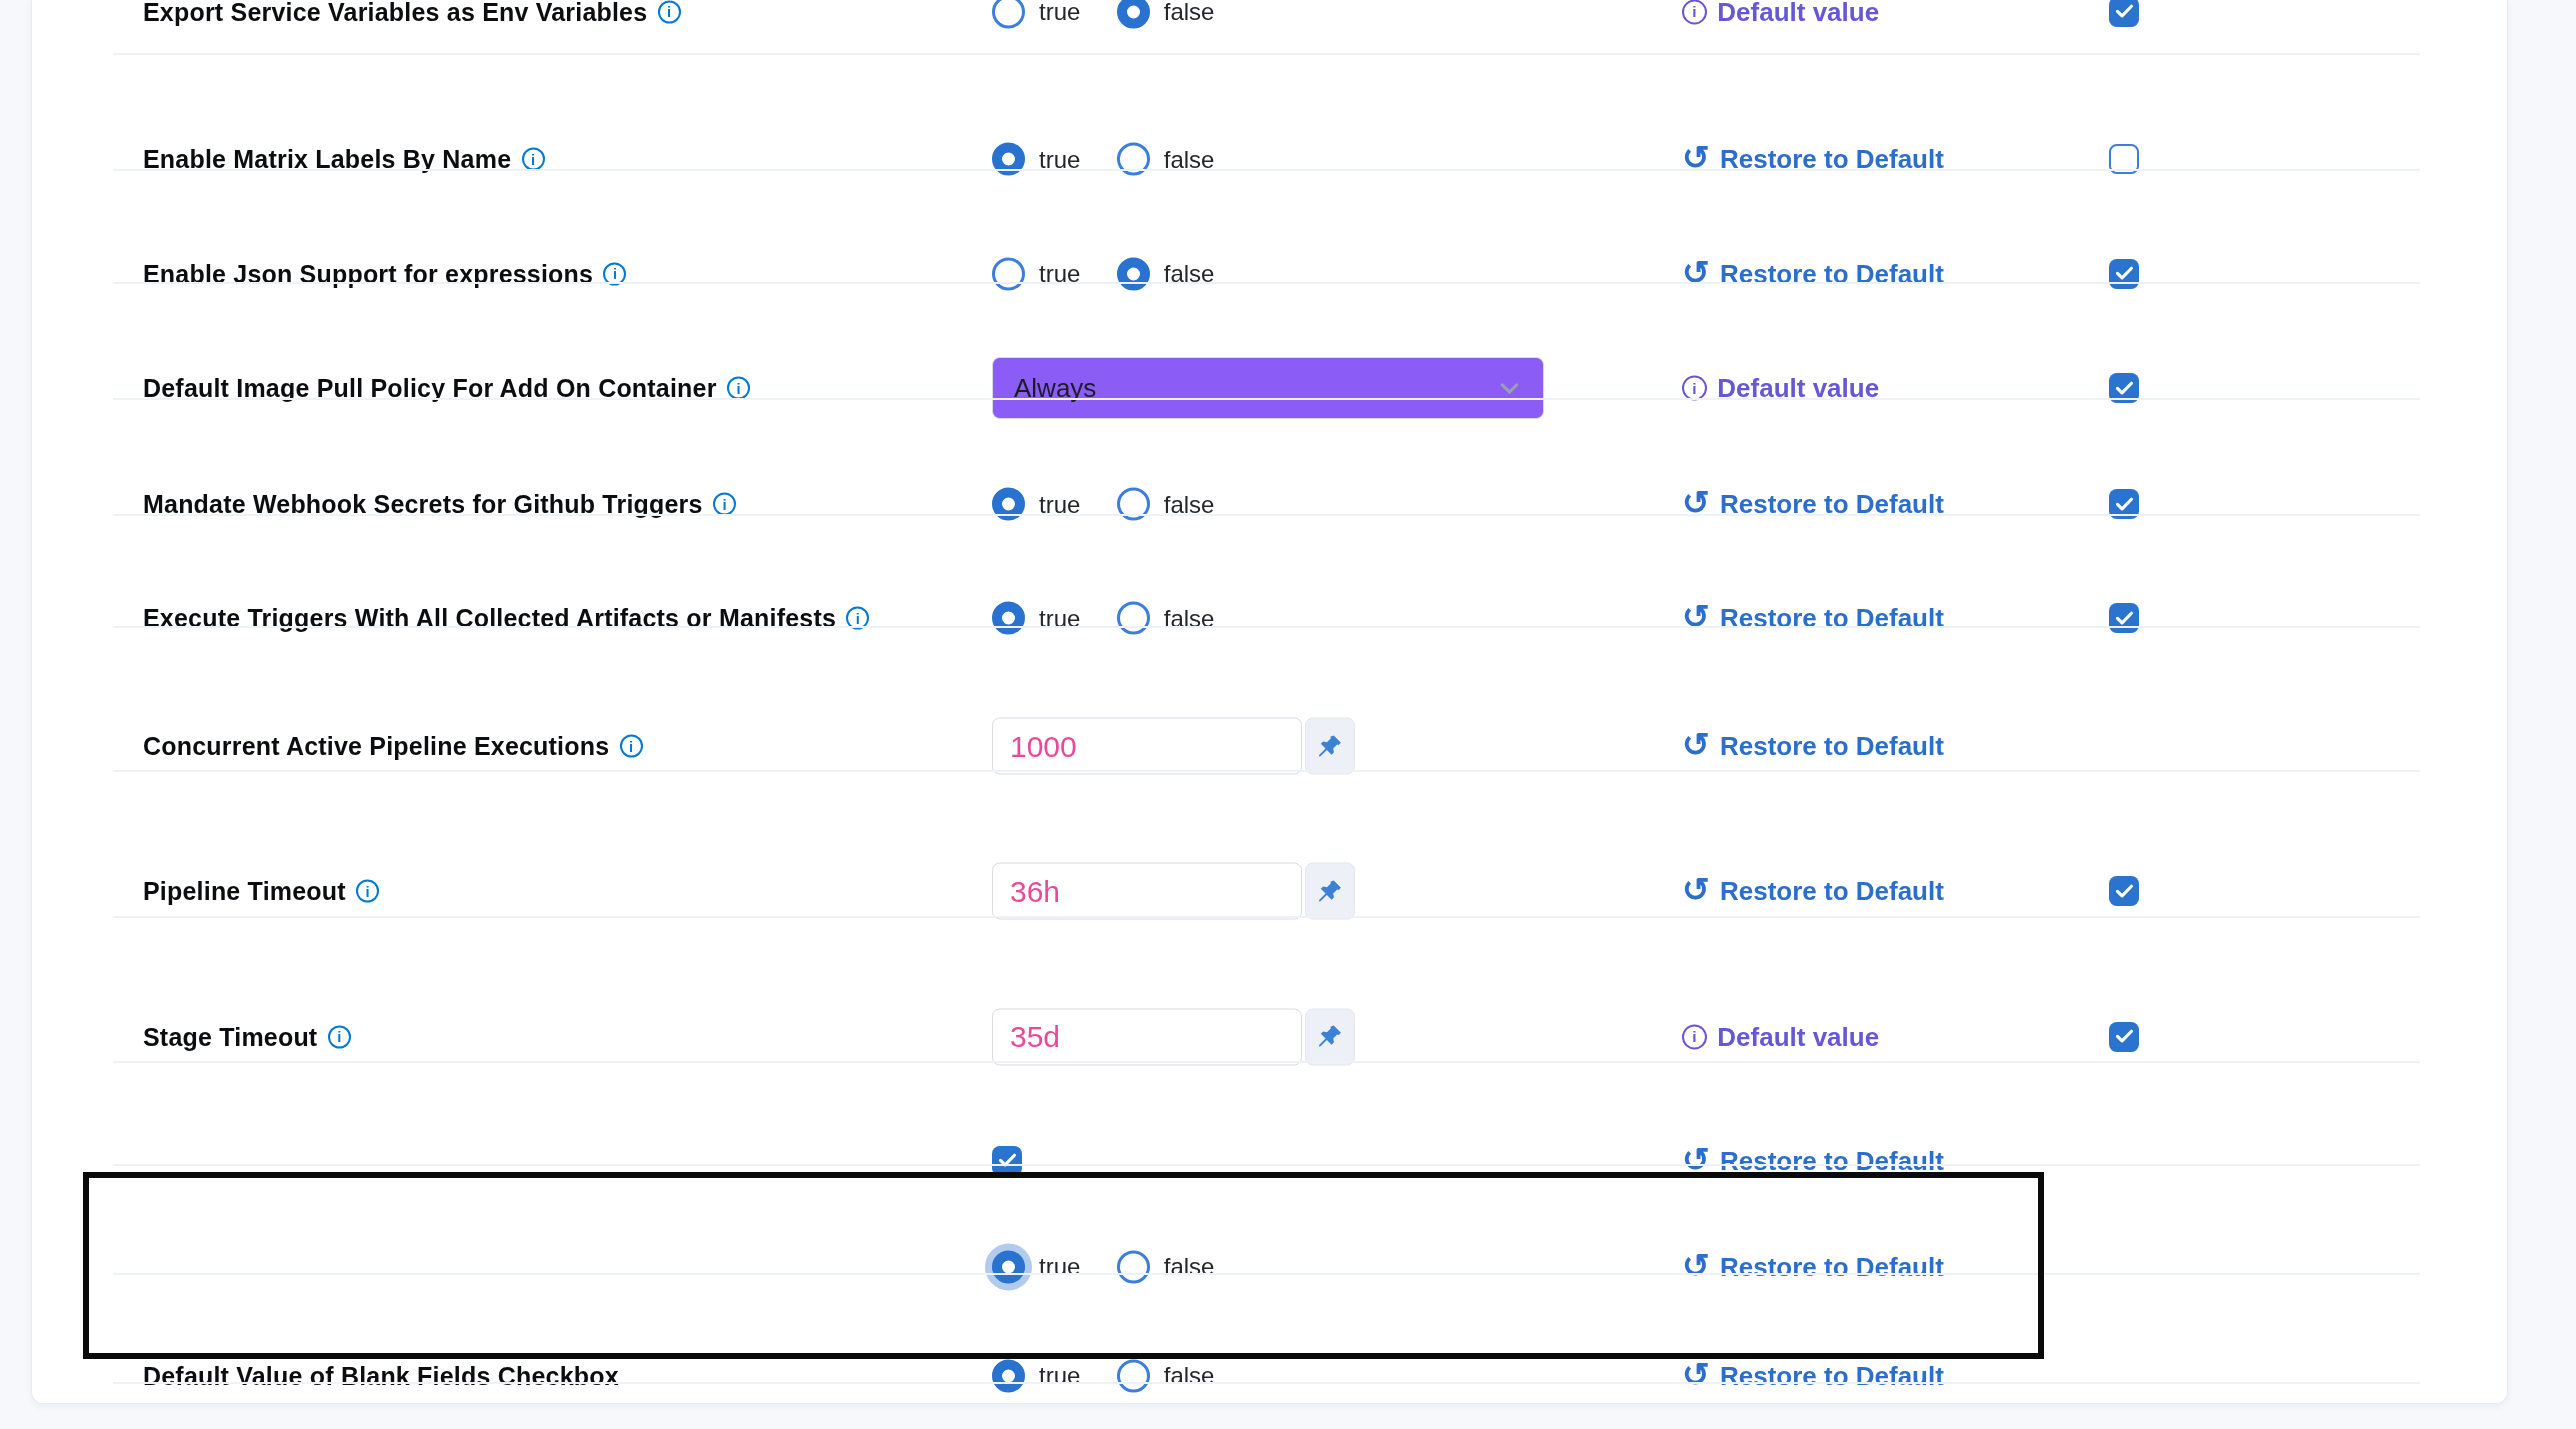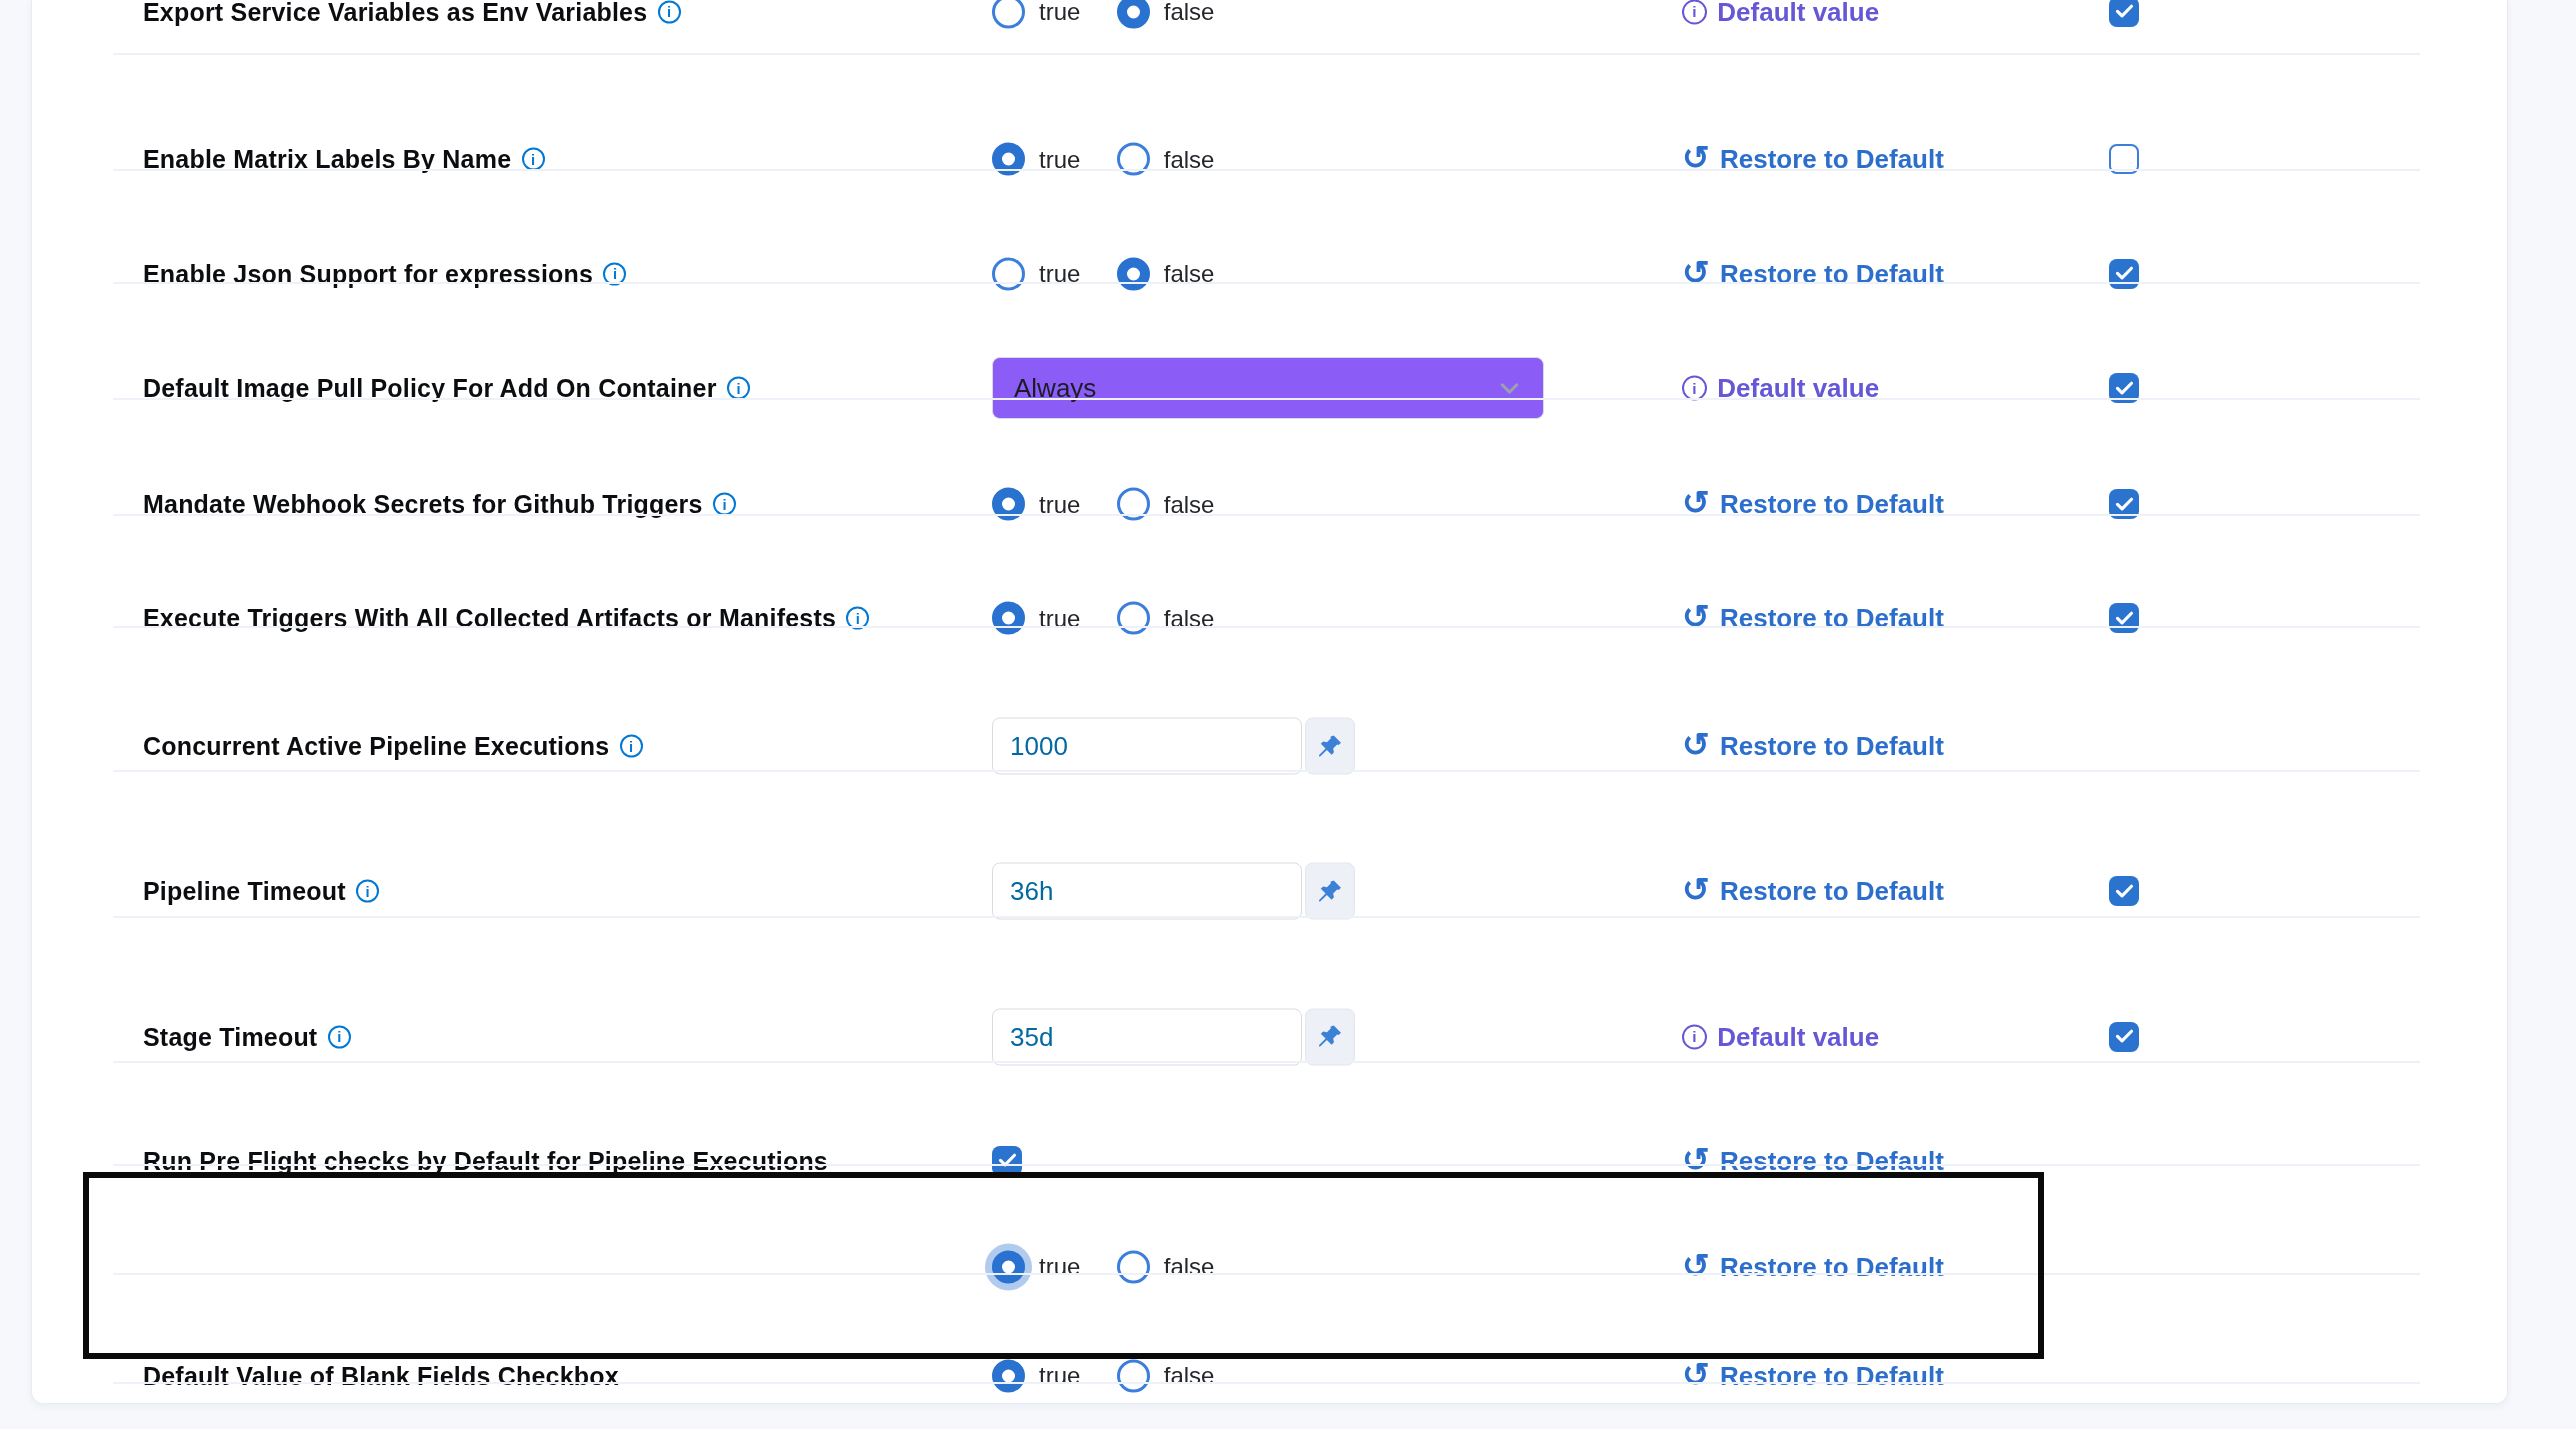--- a/index.html
+++ b/index.html
@@ -56,21 +56,21 @@
   
   .select { width:552px; height:62px; background:#8b5cf6; border:1.7px solid #d8dbe3;
     border-radius:7.8px; display:flex; align-items:center; justify-content:space-between;
     padding:0 19px 0 21px; cursor:pointer; }
   .select-value { font-size:26px; color:#1c1d24; }
   .select svg { width:29px; height:29px; }
 
   
   .input-wrap { display:flex; align-items:stretch; }
   .text-input { width:310px; height:57px; border:1.7px solid #d8dbe3; border-radius:7.8px;
-    padding:12px 17px; font-size:26px; color:#0369a1; background:#fff; outline:none;
+    padding:12px 17px; font-size:30px; color:#ec4899; background:#fff; outline:none;
     font-family:"Liberation Sans", sans-serif; }
   .pin-btn { width:50px; height:57px; margin-left:2.6px; background:#edf0f6;
     border:0.9px solid #e3e6ee; border-radius:7.8px; display:flex; align-items:center;
     justify-content:center; cursor:pointer; }
   .pin-btn svg { width:28px; height:28px; }
 
   
   .annotation-rect { position:absolute; left:51px; top:1172px; width:1961px; height:187px;
     border:6px solid #0a0a0a; z-index:6; pointer-events:none; }
 </style>
@@ -344,23 +344,20 @@
     <div class="col c-check">
       <span class="checkbox checked">
         <svg viewBox="0 0 24 24">
             <path d="M20 6L9.2 17L4 11.8" stroke="#fff" stroke-width="3.6" fill="none" stroke-linecap="round" stroke-linejoin="round"></path>
           </svg>
       </span>
     </div>
   </div>
 
   <div class="row divided" style="height:103px">
-    <div class="col c-label">
-      <span class="setting-label">Run Pre Flight checks by Default for Pipeline Executions</span>
-    </div>
     <div class="col c-control">
       <span class="checkbox checked">
         <svg viewBox="0 0 24 24">
             <path d="M20 6L9.2 17L4 11.8" stroke="#fff" stroke-width="3.6" fill="none" stroke-linecap="round" stroke-linejoin="round"></path>
           </svg>
       </span>
     </div>
     <div class="col c-status">
       <div class="status-link">
         <span class="restore-glyph">↺</span>

